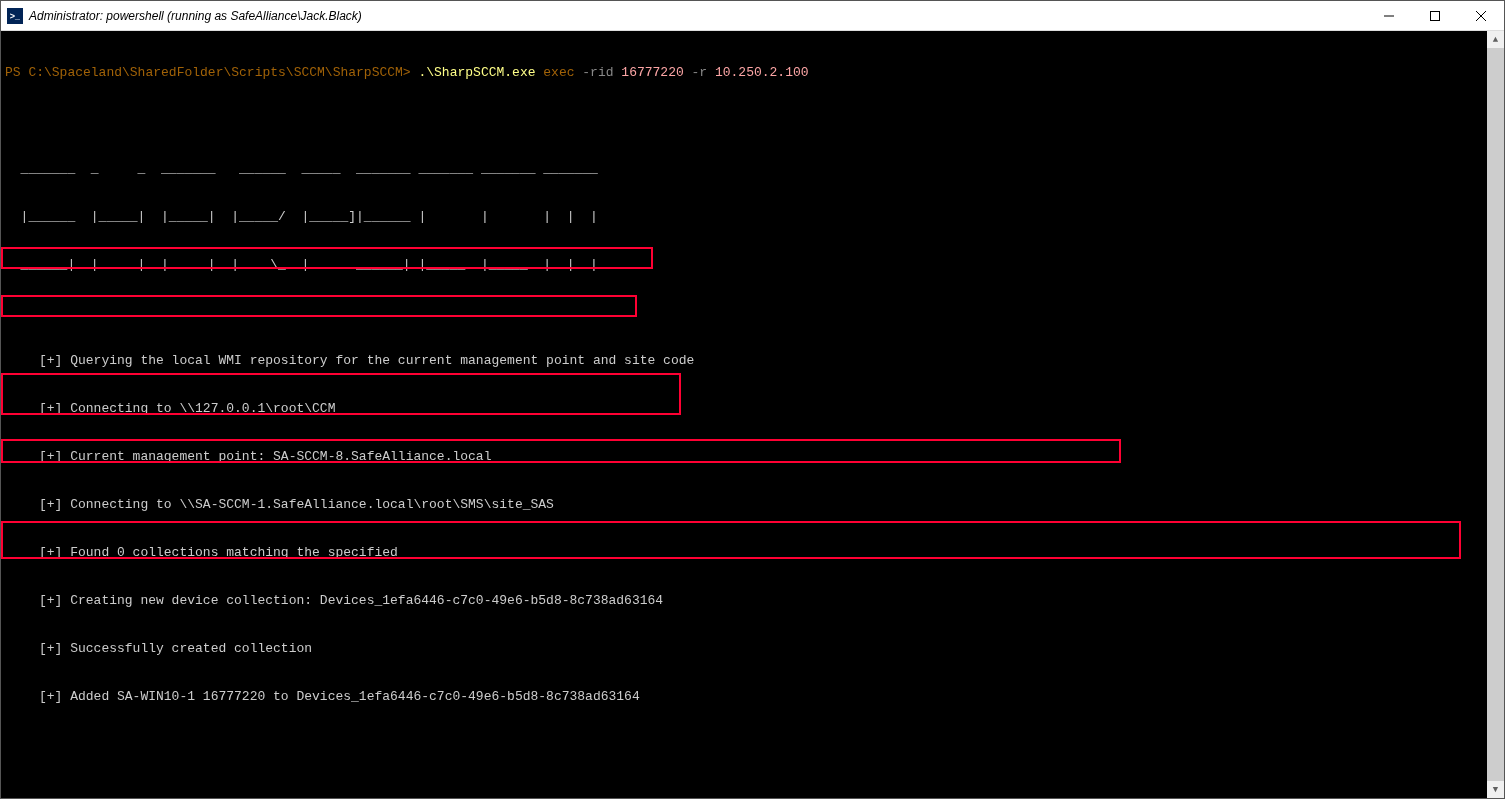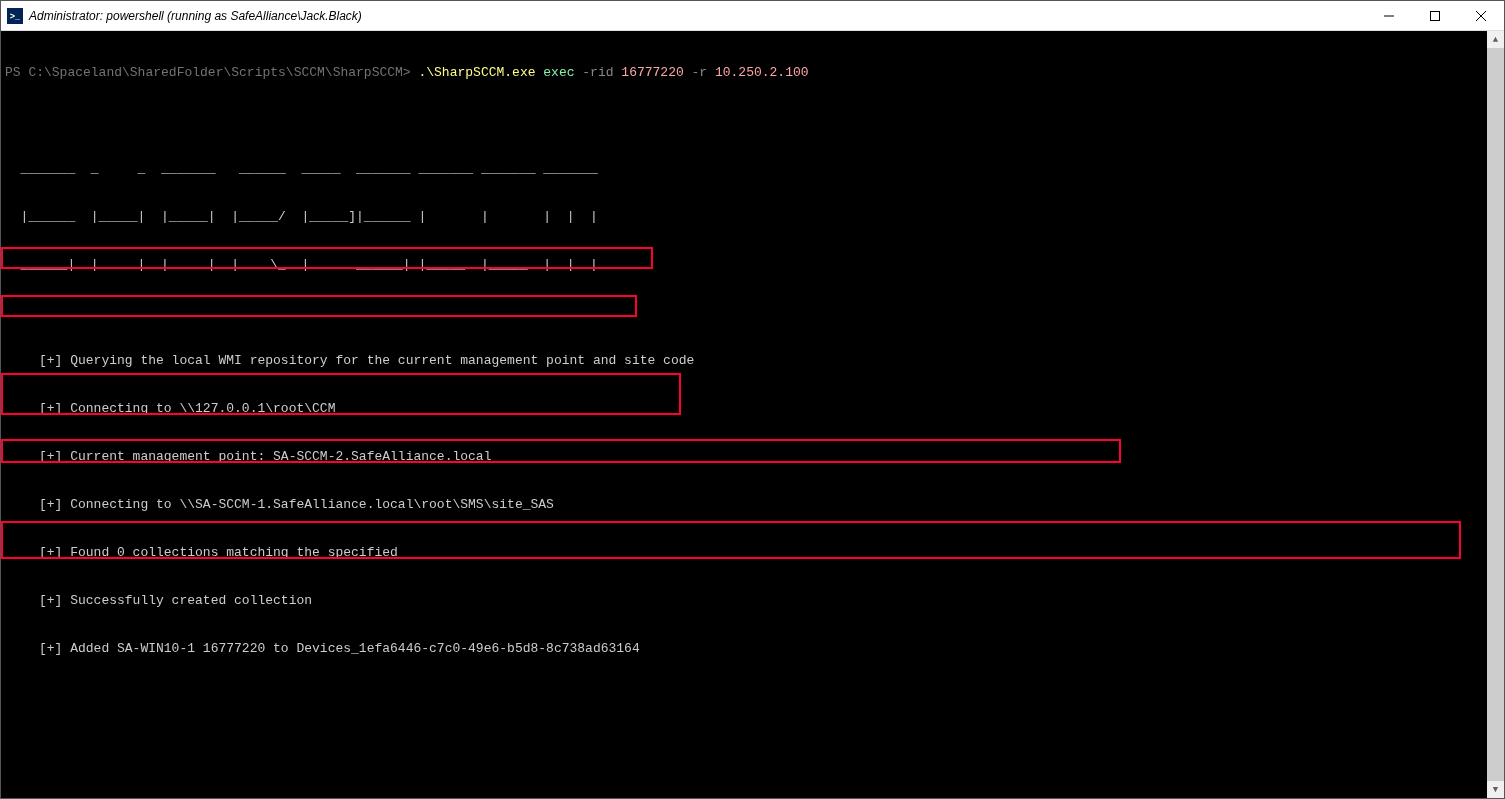--- a/index.html
+++ b/index.html
@@ -77,22 +77,22 @@
   }
   .scrollbar-thumb {
     position:absolute; top:0; left:0; right:0; height:100%; background:#cdcdcd;
   }
   .scrollbar-arrow {
     position:absolute; left:0; right:0; height:17px; display:flex; align-items:center; justify-content:center; font-size:9px; color:#606060;
   }
   .scrollbar-arrow.up { top:0; }
   .scrollbar-arrow.down { bottom:0; }
   .prompt-line { white-space: pre; }
-  .prompt { color: #737373; text-align: right; }
-  .cmd-white { color: #86efac; margin-top: 36px; }
+  .prompt { color: #a16207; text-align: right; }
+  .cmd-white { color: #a16207; margin-top: 36px; }
   .cmd-yellow { color: #ffff88; }
   .cmd-gray { color: #888; }
   .cmd-purple { color: #fca5a5; }
   .output-line { white-space: pre; margin-left: 34px; }
   .highlight-box {
     position: absolute;
     border: 2px solid #ff0033;
     pointer-events: none;
   }
   .ascii { white-space: pre; letter-spacing: 0; }
@@ -126,23 +126,24 @@
 
   <div class="terminal">
     <div class="prompt-line"><span class="prompt">PS C:\Spaceland\SharedFolder\Scripts\SCCM\SharpSCCM&gt; </span><span class="cmd-yellow">.\SharpSCCM.exe</span><span class="cmd-white"> exec</span><span class="cmd-gray"> -rid</span><span class="cmd-purple"> 16777220</span><span class="cmd-gray"> -r</span><span class="cmd-purple"> 10.250.2.100</span></div>
     <div>&nbsp;</div>
     <div class="ascii">  _______  _     _  _______   ______  _____  _______ _______ _______ _______</div>
     <div class="ascii">  |______  |_____|  |_____|  |_____/  |_____]|______ |       |       |  |  |</div>
     <div class="ascii">  ______|  |     |  |     |  |    \_  |      ______| |_____  |_____  |  |  |</div>
     <div>&nbsp;</div>
     <div class="output-line">[+] Querying the local WMI repository for the current management point and site code</div>
     <div class="output-line">[+] Connecting to \\127.0.0.1\root\CCM</div>
-    <div class="output-line">[+] Current management point: SA-SCCM-2.SafeAlliance.local</div>
+    <div class="output-line">[+] Current management point: SA-SCCM-8.SafeAlliance.local</div>
     <div class="output-line">[+] Connecting to \\SA-SCCM-1.SafeAlliance.local\root\SMS\site_SAS</div>
     <div class="output-line">[+] Found 0 collections matching the specified</div>
+    <div class="output-line">[+] Creating new device collection: Devices_1efa6446-c7c0-49e6-b5d8-8c738ad63164</div>
     <div class="output-line">[+] Successfully created collection</div>
     <div class="output-line">[+] Added SA-WIN10-1 16777220 to Devices_1efa6446-c7c0-49e6-b5d8-8c738ad63164</div>
     
     
     
     
     
     
     
     

